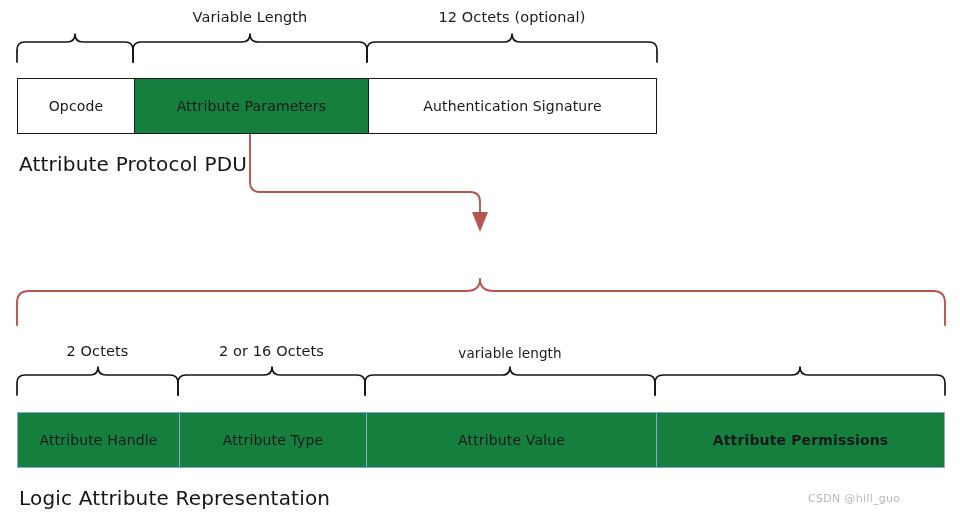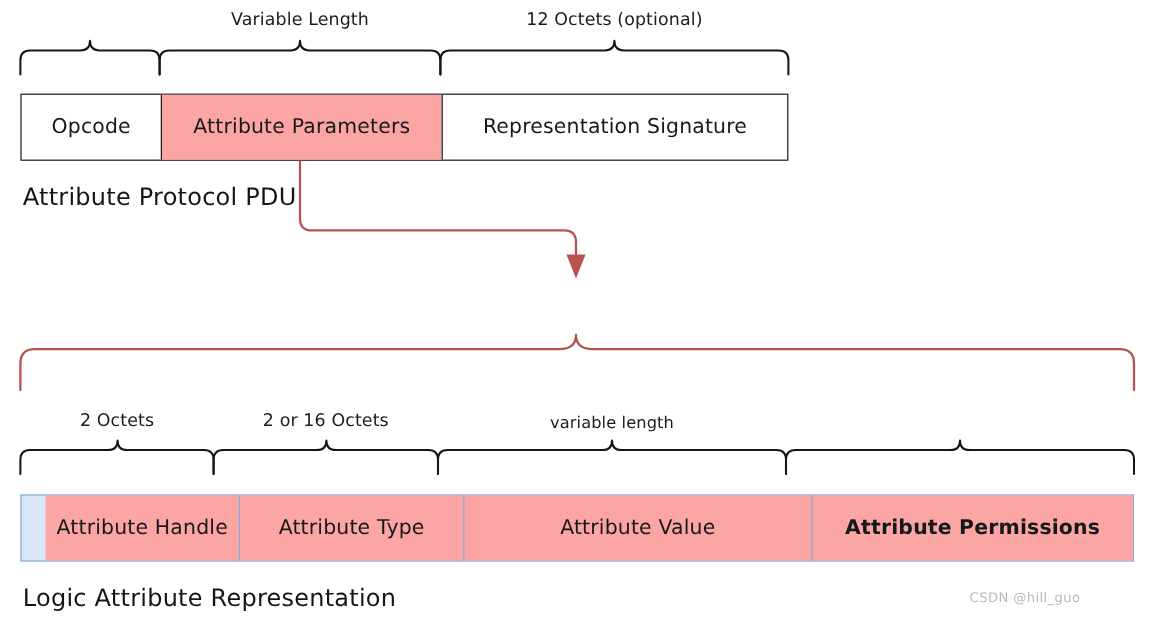--- a/index.html
+++ b/index.html
@@ -47,32 +47,32 @@
   }
   .field-row.bottom {
     border: 1.6px solid #89a7d4;
     background: #dae5f5;
   }
   .field {
     box-sizing: border-box;
     display: flex;
     align-items: center;
     justify-content: center;
-    font-size: 17px;
+    font-size: 14px;
     color: #16181c;
     white-space: nowrap;
     letter-spacing: 0.15px;
   }
   .field-row.top .field + .field {
     border-left: 1.6px solid #1a1a1a;
   }
   .field-row.bottom .field + .field {
     border-left: 1.6px solid #89a7d4;
   }
-  .field.fill-blue { background: #fca5a5; }
+  .field.fill-blue { background: #15803d; }
 
   
   .caption {
     position: absolute;
     font-size: 20px;
     color: #151515;
     white-space: nowrap;
     letter-spacing: 0.2px;
   }
   .watermark {
@@ -123,31 +123,31 @@
 <body>
 
 <div id="stage">
 
   <div class="measure-label" style="left:133px; top:8px; width:234px;">Variable Length</div>
   <div class="measure-label" style="left:367px; top:8px; width:290px;">12 Octets (optional)</div>
 
   <div class="field-row top" style="left:17px; top:78px; width:640px; height:56px;">
     <div class="field" style="width:116px; height:100%;">Opcode</div>
     <div class="field fill-blue" style="width:234px; height:100%;">Attribute Parameters</div>
-    <div class="field" style="flex:1; height:100%;">Representation Signature</div>
+    <div class="field" style="flex:1; height:100%;">Authentication Signature</div>
   </div>
 
   <div class="caption" style="left:19px; top:152px;text-align:center;">Attribute Protocol PDU</div>
 
   <div class="measure-label" style="left:17px; top:342px; width:161px;">2 Octets</div>
   <div class="measure-label" style="left:178px; top:342px; width:187px;">2 or 16 Octets</div>
   <div class="measure-label small" style="left:365px; top:344px; width:290px;">variable length</div>
 
   <div class="field-row bottom" style="left:17px; top:412px; width:928px; height:56px;">
-    <div class="field fill-blue" style="width:161px; height:100%;margin-left:20px;">Attribute Handle</div>
+    <div class="field fill-blue" style="width:161px; height:100%;">Attribute Handle</div>
     <div class="field fill-blue" style="width:187px; height:100%;">Attribute Type</div>
     <div class="field fill-blue" style="width:290px; height:100%;">Attribute Value</div>
     <div class="field fill-blue" style="flex:1; height:100%;font-weight:bold;">Attribute Permissions</div>
   </div>
 
   <div class="caption" style="left:19px; top:486px;">Logic Attribute Representation</div>
 
   <div class="watermark" style="left:808px; top:492px;">CSDN @hill_guo</div>
 
   <svg class="overlay" viewBox="0 0 960 523">

